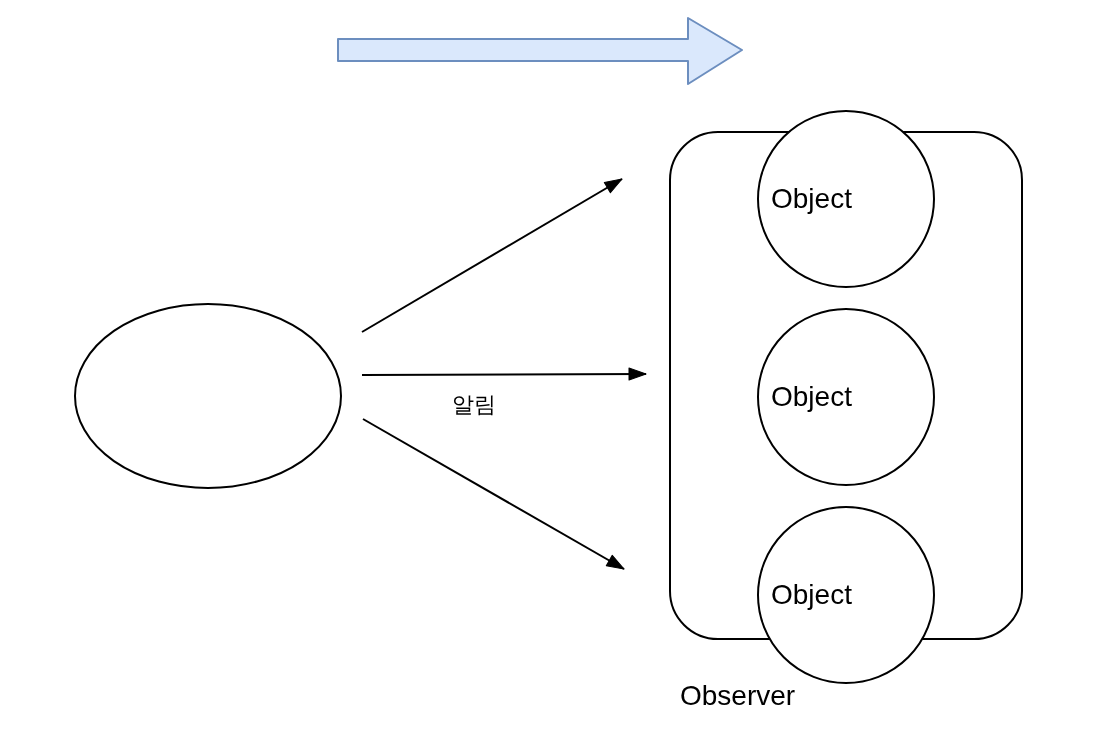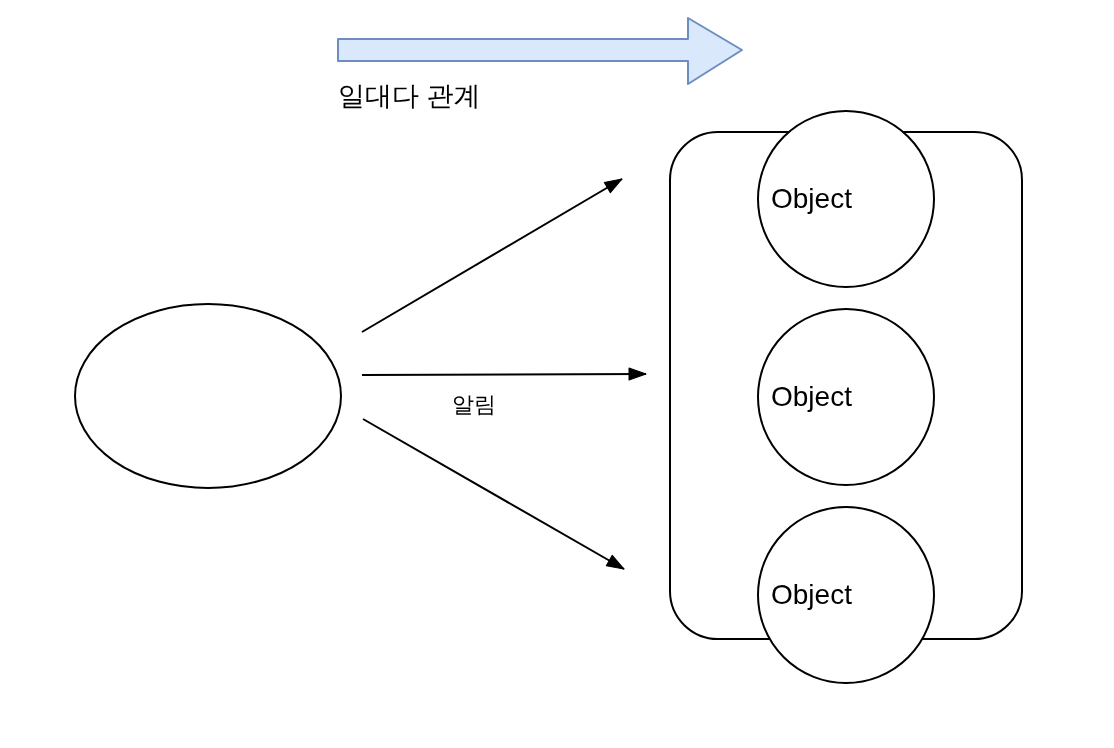--- a/index.html
+++ b/index.html
@@ -76,25 +76,25 @@
 
     <line x1="362" y1="332" x2="622" y2="179" stroke-width="2" marker-end="url(#ah)" stroke="#000000"></line>
     <line x1="362" y1="375" x2="646" y2="374" stroke-width="2" marker-end="url(#ah)" stroke="#000000"></line>
     <line x1="363" y1="419" x2="624" y2="569" stroke-width="2" marker-end="url(#ah)" stroke="#000000"></line>
 
     <circle cx="846" cy="199" r="88" stroke-width="2" fill="#ffffff" stroke="#000000"></circle>
     <circle cx="846" cy="397" r="88" stroke-width="2" fill="#ffffff" stroke="#000000"></circle>
     <circle cx="846" cy="595" r="88" stroke-width="2" fill="#ffffff" stroke="#000000"></circle>
   </svg>
 
-  <div class="label label-relationship">일대다 관계</div>
 
 
   <div class="label centered label-notify">알림</div>
 
   <div class="label centered label-object-1">Object</div>
 
   <div class="label centered label-object-2">Object</div>
 
   <div class="label centered label-object-3">Object</div>
 
+  <div class="label label-observer">Observer</div>
 
 </div>
 
 </body></html>

